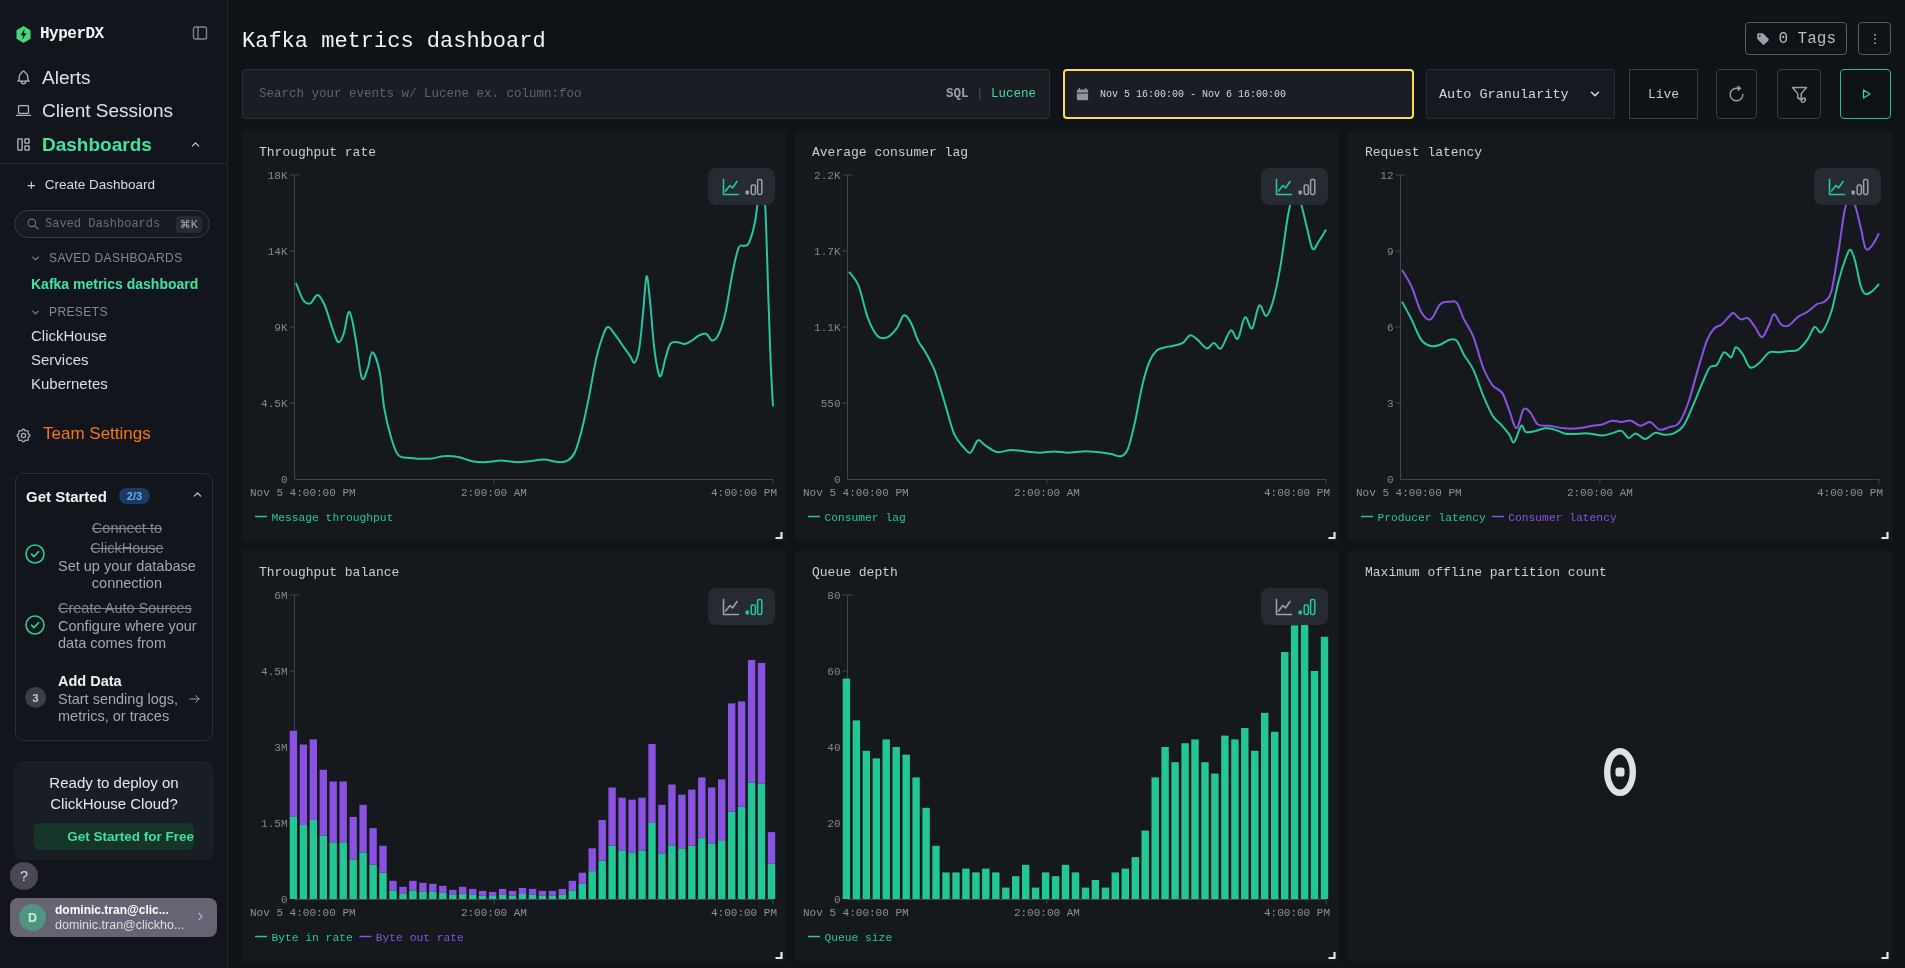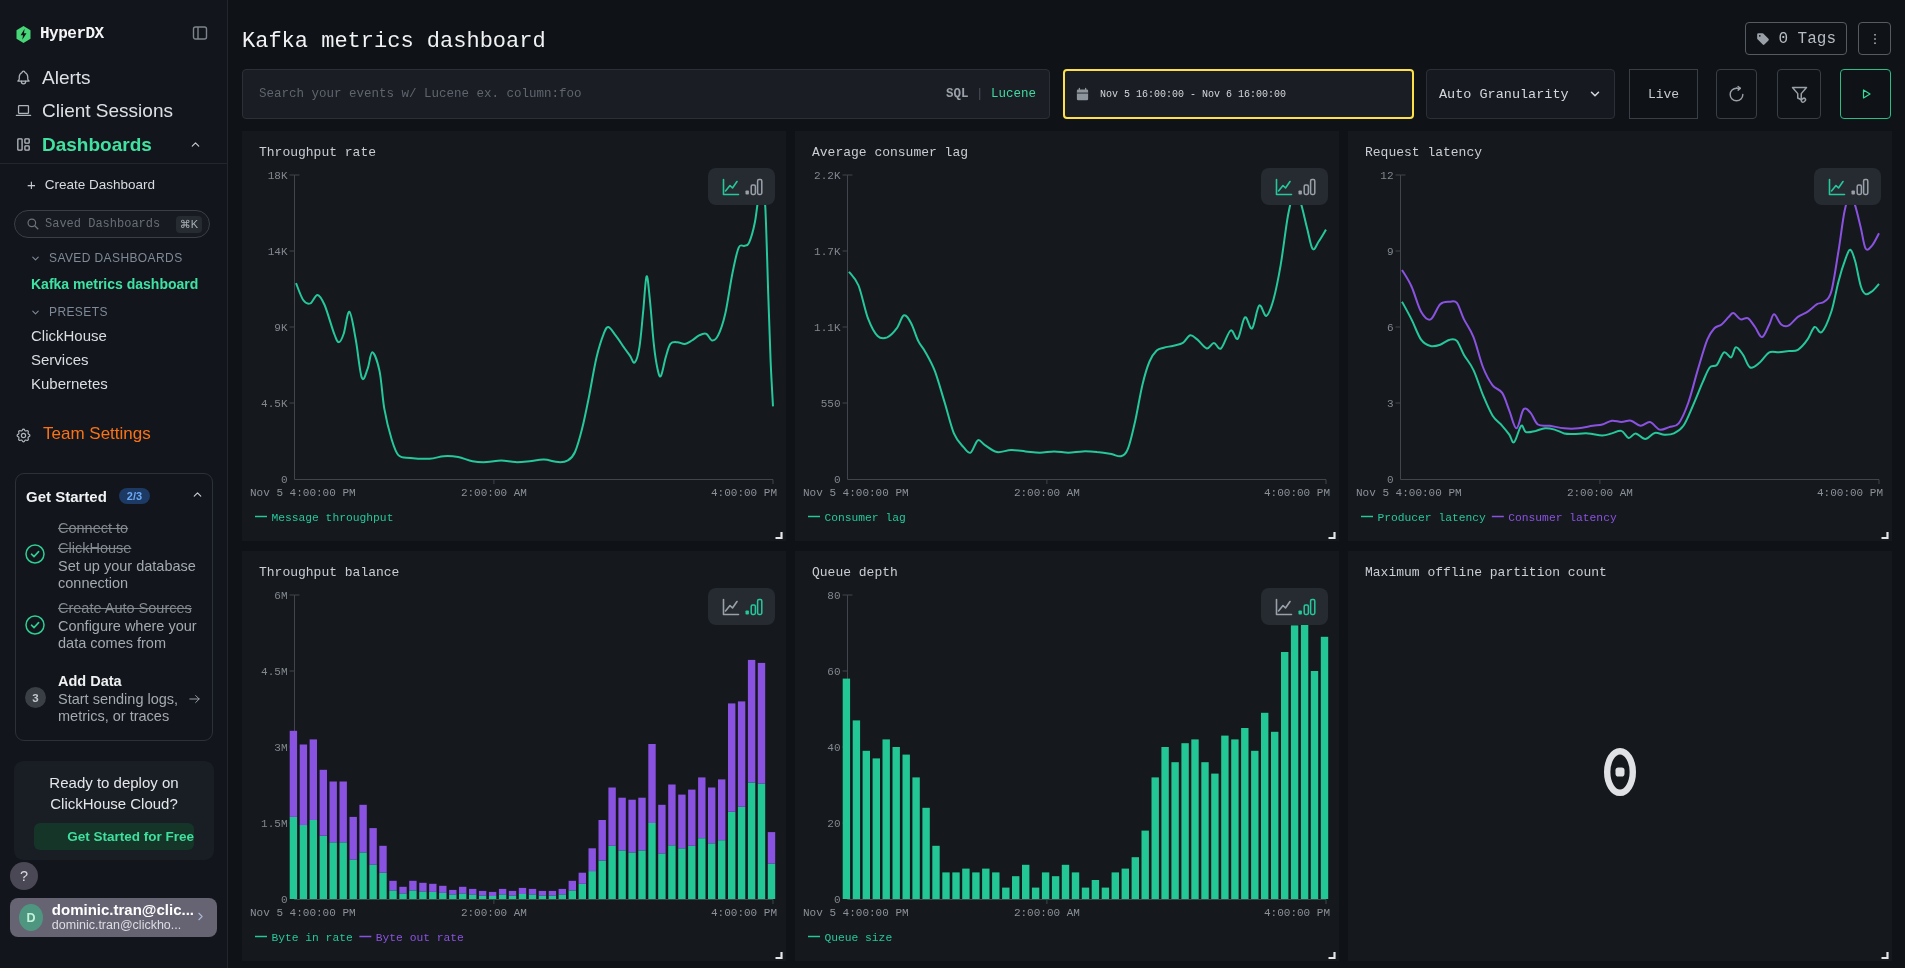--- a/index.html
+++ b/index.html
@@ -56,21 +56,21 @@
   border-radius:6px; display:flex; align-items:center; justify-content:flex-end; }
 .free-btn span { color:#3fdf9e; font-size:13.5px; font-weight:bold; }
 .help-circ { left:10px; top:862px; width:28px; height:28px; border-radius:50%;
   background:#4b4855; color:#d8d9de; font-size:14.5px; display:flex; align-items:center;
   justify-content:center; }
 .user-row { left:10px; top:898px; width:207px; height:39px; background:#666372;
   border-radius:8px; display:flex; align-items:center; padding:0 10px 0 9px; }
 .avatar { width:27px; height:27px; border-radius:50%; background:#4f9681; color:#c2f2da;
   font-size:12.5px; font-weight:bold; display:flex; align-items:center; justify-content:center; }
 .user-txt { margin-left:9px; line-height:14.5px; white-space:nowrap; }
-.user-txt .a { color:#ffffff; font-weight:bold; font-size:15px; }
+.user-txt .a { color:#ffffff; font-weight:bold; font-size:12px; }
 .user-txt .b { color:#dddee3; font-size:12.5px; }
 .user-chev { margin-left:auto; }
 
 
 #main { flex:1; height:968px; background:#0f1216; position:relative; }
 .head-row { display:flex; align-items:center; padding:22px 14px 0 14px; }
 .page-title { font-family:"Liberation Mono", monospace; font-size:22px; color:#f1f2f4;
   font-weight:500; position:relative; top:3px; }
 .tags-btn { margin-left:auto; height:33px; border:1px solid #565b63; border-radius:4px;
   display:flex; align-items:center; padding:0 10px; color:#b6bcc3;
@@ -173,21 +173,21 @@
           <span class="t">Get Started</span>
           <span class="badge" style="margin-left:12px">2/3</span>
           <span style="margin-left:auto"><svg width="13" height="13" viewBox="0 0 24 24" fill="none" stroke="#c6cbd0" stroke-width="2.2" stroke-linecap="round" stroke-linejoin="round">
               <path d="M6 15l6-6 6 6"></path>
             </svg></span>
         </div>
       <div class="abs2" style="left:9px; top:70px;"><svg width="20" height="20" viewBox="0 0 20 20" fill="none">
             <circle cx="10" cy="10" r="9" stroke="#2fce92" stroke-width="1.5"></circle>
             <path d="M6.5 10.2 L9 12.6 L13.6 7.6" stroke="#2fce92" stroke-width="1.6" fill="none" stroke-linecap="round" stroke-linejoin="round"></path>
           </svg></div>
-      <div class="abs2 gs-txt" style="top:44px;">
+      <div class="abs2 gs-txt" style="top:44px;text-align:center;">
         <div class="gs-strike">Connect to</div>
           <div class="gs-strike">ClickHouse</div>
         <div class="gs-sub">Set up your database</div>
           <div class="gs-sub">connection</div>
       </div>
       <div class="abs2" style="left:9px; top:141px;"><svg width="20" height="20" viewBox="0 0 20 20" fill="none">
             <circle cx="10" cy="10" r="9" stroke="#2fce92" stroke-width="1.5"></circle>
             <path d="M6.5 10.2 L9 12.6 L13.6 7.6" stroke="#2fce92" stroke-width="1.6" fill="none" stroke-linecap="round" stroke-linejoin="round"></path>
           </svg></div>
       <div class="abs2 gs-txt" style="top:124px;">

